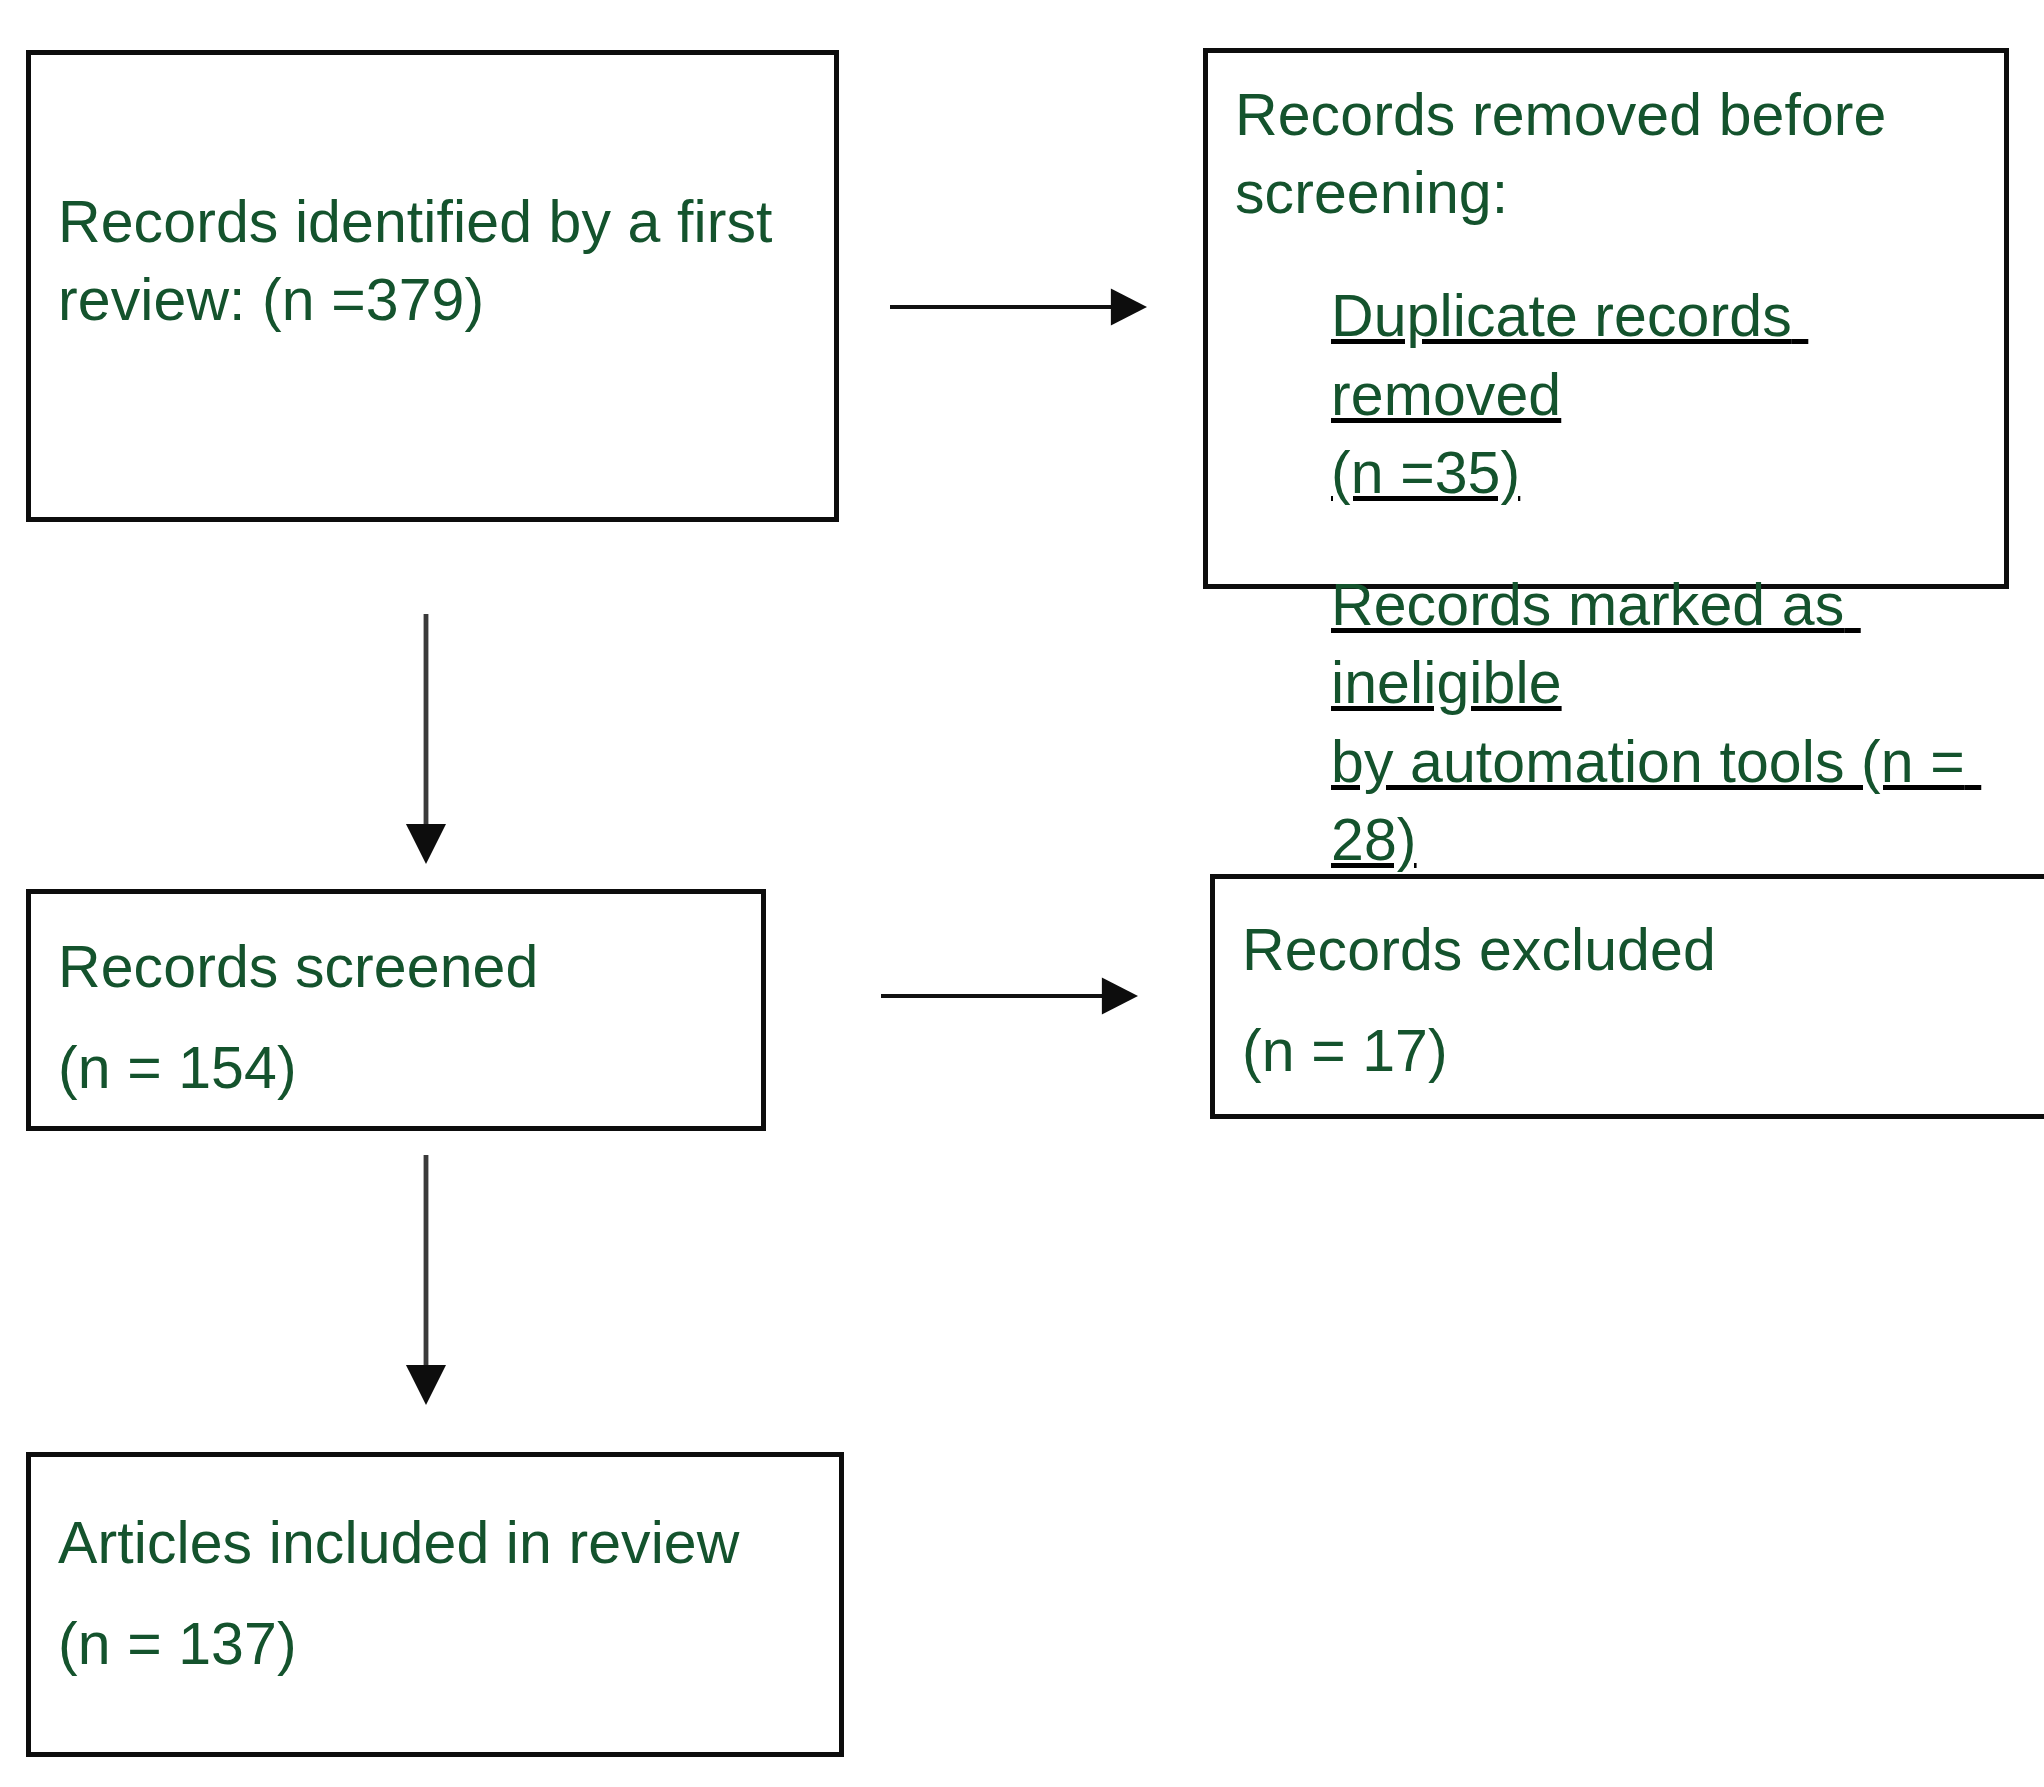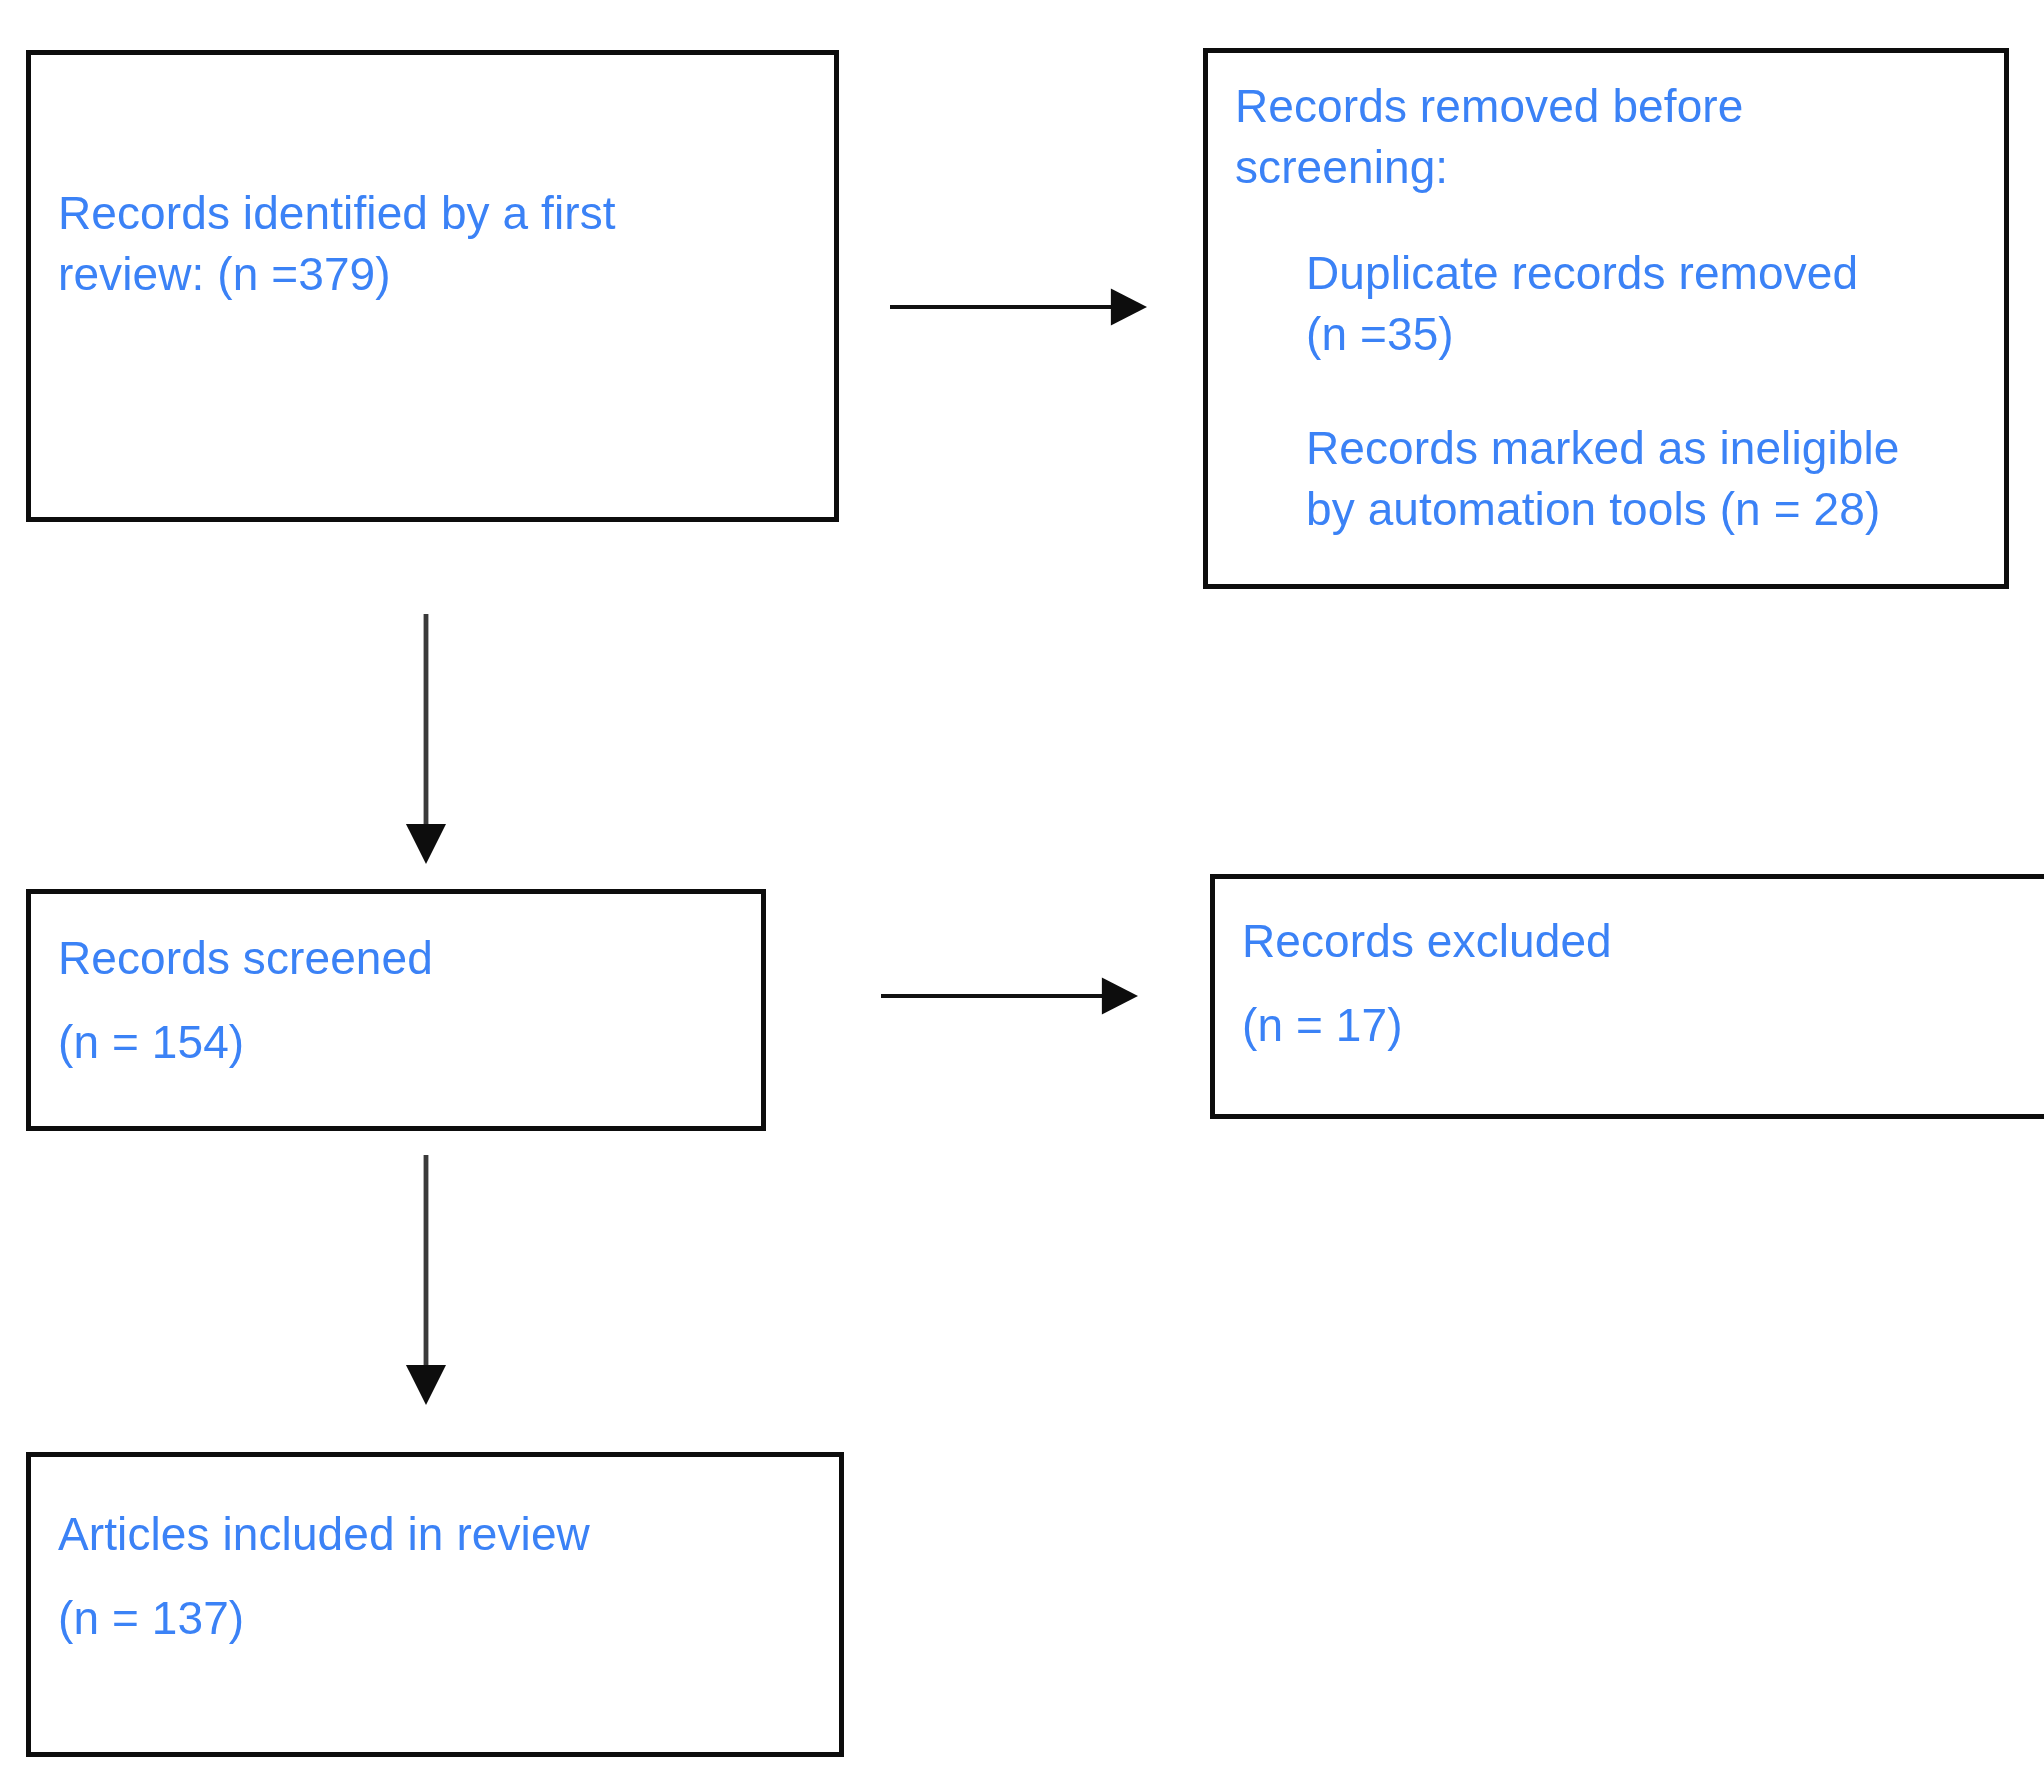--- a/index.html
+++ b/index.html
@@ -25,31 +25,32 @@
     background: #ffffff;
   }
   .node-body {
     position: absolute;
     left: 0;
     right: 0;
     box-sizing: border-box;
     padding: 0 27px;
   }
   .line {
-    font-size: 46px;
+    font-size: 59px;
     line-height: 1.33;
     letter-spacing: 0.1px;
     white-space: pre-wrap;
-    color: #3b82f6;
+    color: #14532d;
   }
   .para {
     margin: 0;
   }
   .sub {
-    margin-left: 71px;
+    margin-left: 96px;
+    text-decoration: underline;
   }
   .gap-sm { height: 22.5px; }
   .gap-md { height: 45px; }
   .gap-lg { height: 53px; }
 
   
   #box-identified   { left: 26px;   top: 50px;   width: 813px; height: 472px; }
   #box-removed      { left: 1203px; top: 48px;   width: 806px; height: 541px; }
   #box-screened     { left: 26px;   top: 889px; width: 740px; height: 242px; }
   #box-excluded     { left: 1210px; top: 874px; width: 851px; height: 245px; }

